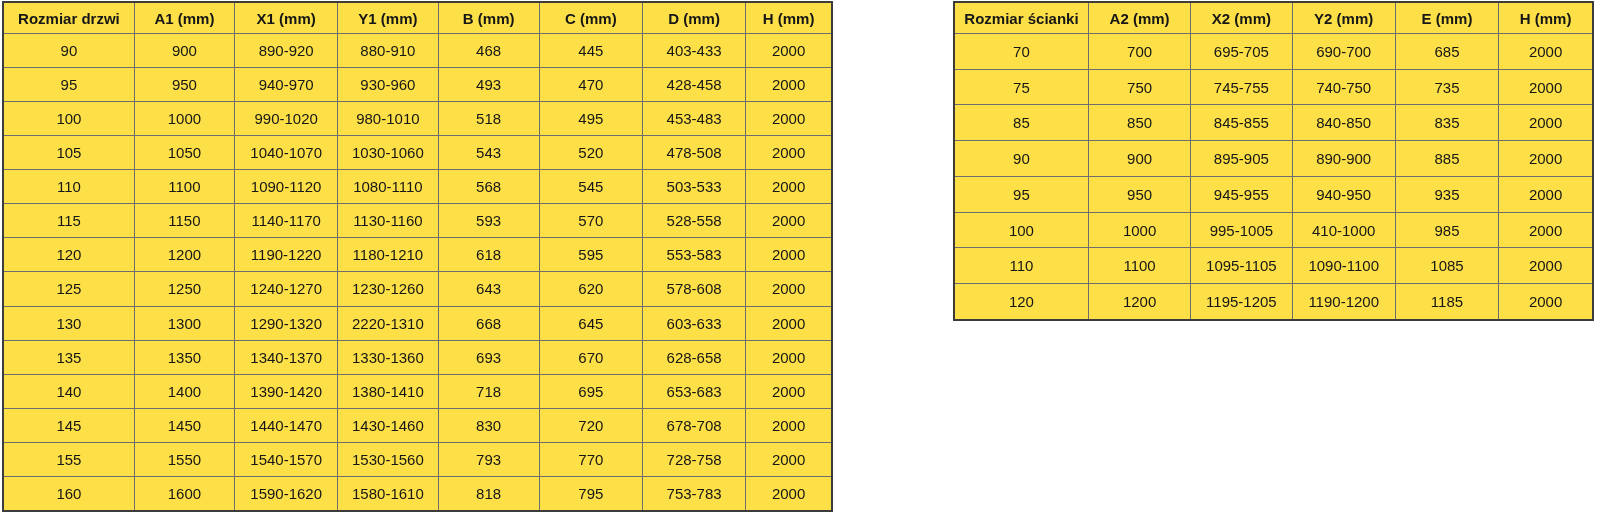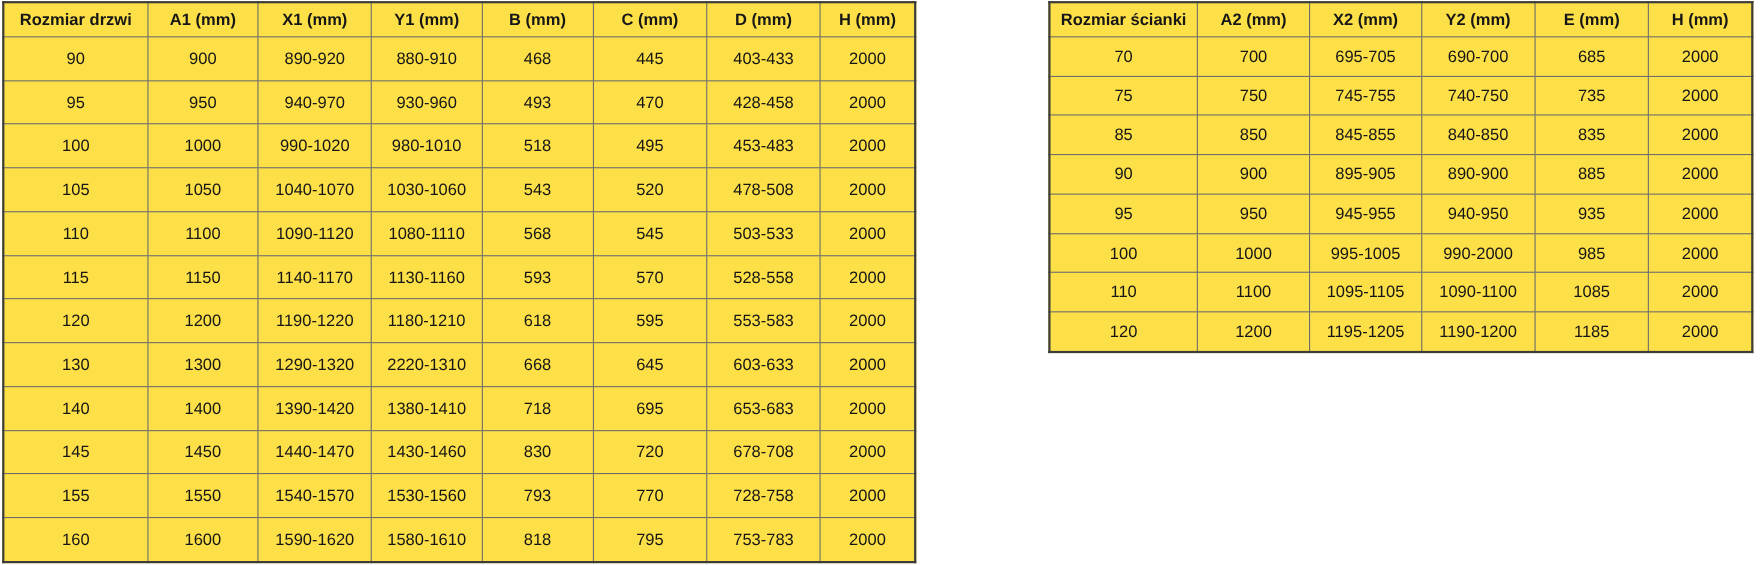--- a/index.html
+++ b/index.html
@@ -146,27 +146,47 @@
           <td>120</td>
           <td>1200</td>
           <td>1190-1220</td>
           <td>1180-1210</td>
           <td>618</td>
           <td>595</td>
           <td>553-583</td>
           <td>2000</td>
         </tr>
         <tr>
+          <td>125</td>
+          <td>1250</td>
+          <td>1240-1270</td>
+          <td>1230-1260</td>
+          <td>643</td>
+          <td>620</td>
+          <td>578-608</td>
+          <td>2000</td>
+        </tr>
+        <tr>
           <td>130</td>
           <td>1300</td>
           <td>1290-1320</td>
           <td>2220-1310</td>
           <td>668</td>
           <td>645</td>
           <td>603-633</td>
+          <td>2000</td>
+        </tr>
+        <tr>
+          <td>135</td>
+          <td>1350</td>
+          <td>1340-1370</td>
+          <td>1330-1360</td>
+          <td>693</td>
+          <td>670</td>
+          <td>628-658</td>
           <td>2000</td>
         </tr>
         <tr>
           <td>140</td>
           <td>1400</td>
           <td>1390-1420</td>
           <td>1380-1410</td>
           <td>718</td>
           <td>695</td>
           <td>653-683</td>
@@ -262,21 +282,21 @@
           <td>950</td>
           <td>945-955</td>
           <td>940-950</td>
           <td>935</td>
           <td>2000</td>
         </tr>
         <tr>
           <td>100</td>
           <td>1000</td>
           <td>995-1005</td>
-          <td>990-2000</td>
+          <td>410-1000</td>
           <td>985</td>
           <td>2000</td>
         </tr>
         <tr>
           <td>110</td>
           <td>1100</td>
           <td>1095-1105</td>
           <td>1090-1100</td>
           <td>1085</td>
           <td>2000</td>

